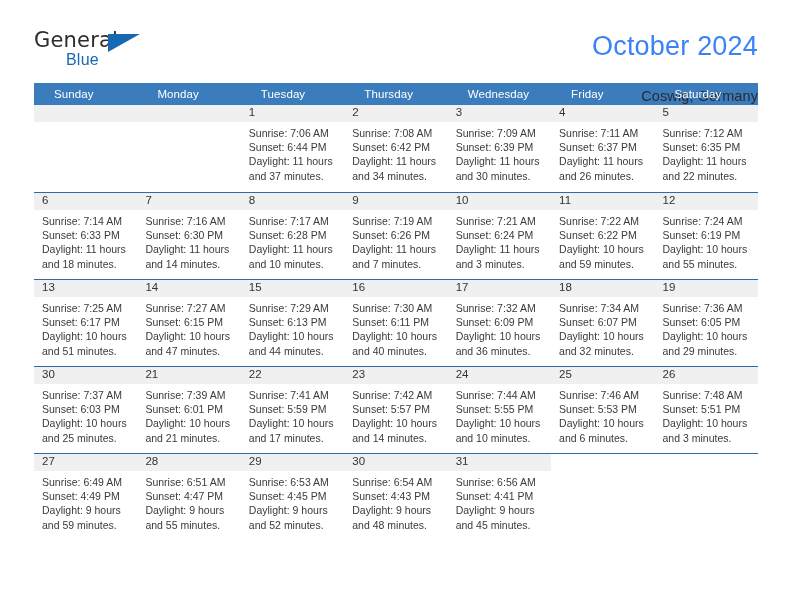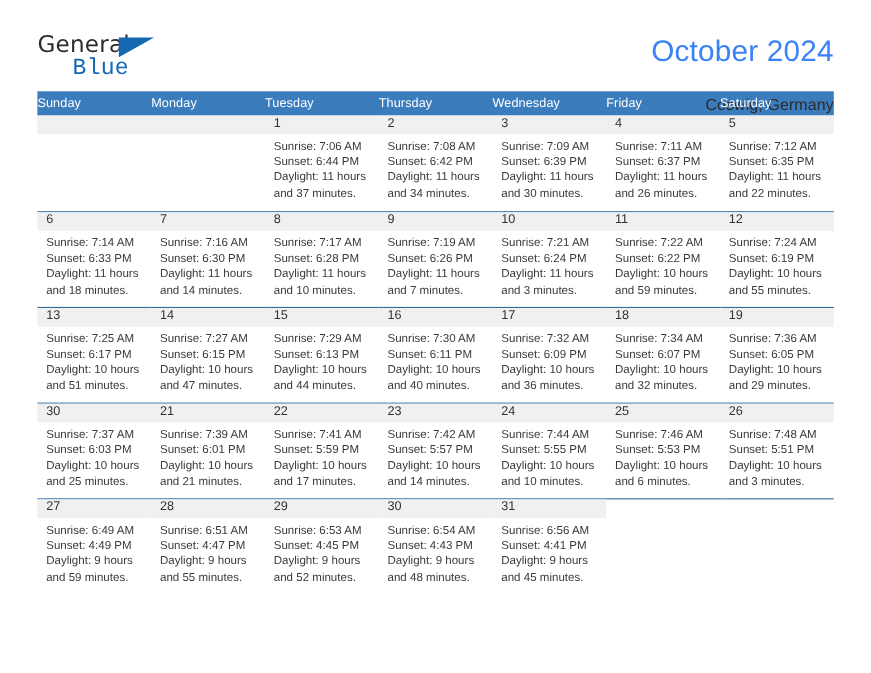--- a/index.html
+++ b/index.html
@@ -53,24 +53,24 @@
     top: 4px;
     width: 0;
     height: 0;
     border-left: 32px solid #1668b3;
     border-bottom: 18px solid transparent;
   }
   .logo-blue {
     position: absolute;
     left: 32px;
     top: 22px;
-    font-size: 21px;
+    font-size: 16px;
     letter-spacing: .2px;
     color: #1668b3;
-    font-family: Liberation Mono, monospace;
+    font-family: Liberation Sans, sans-serif;
   }
 
   .title-block {
     text-align: right;
     padding-top: 2px;
   }
   .title {
     font-size: 27px;
     font-weight: normal;
     color: #3b82f6;
@@ -91,21 +91,21 @@
   }
   .weekday-row {
     display: flex;
     background: #3b7cbd;
   }
   .weekday {
     flex: 1 1 0;
     min-width: 0;
     color: #ffffff;
     font-size: 11.5px;
-    padding: 5px 0 5px 0;
+    padding: 5px 0 5px 20px;
     box-sizing: border-box;
     letter-spacing: .1px;
   }
 
   .week {
     display: flex;
     height: 87px;
     position: relative;
   }
   .day {

